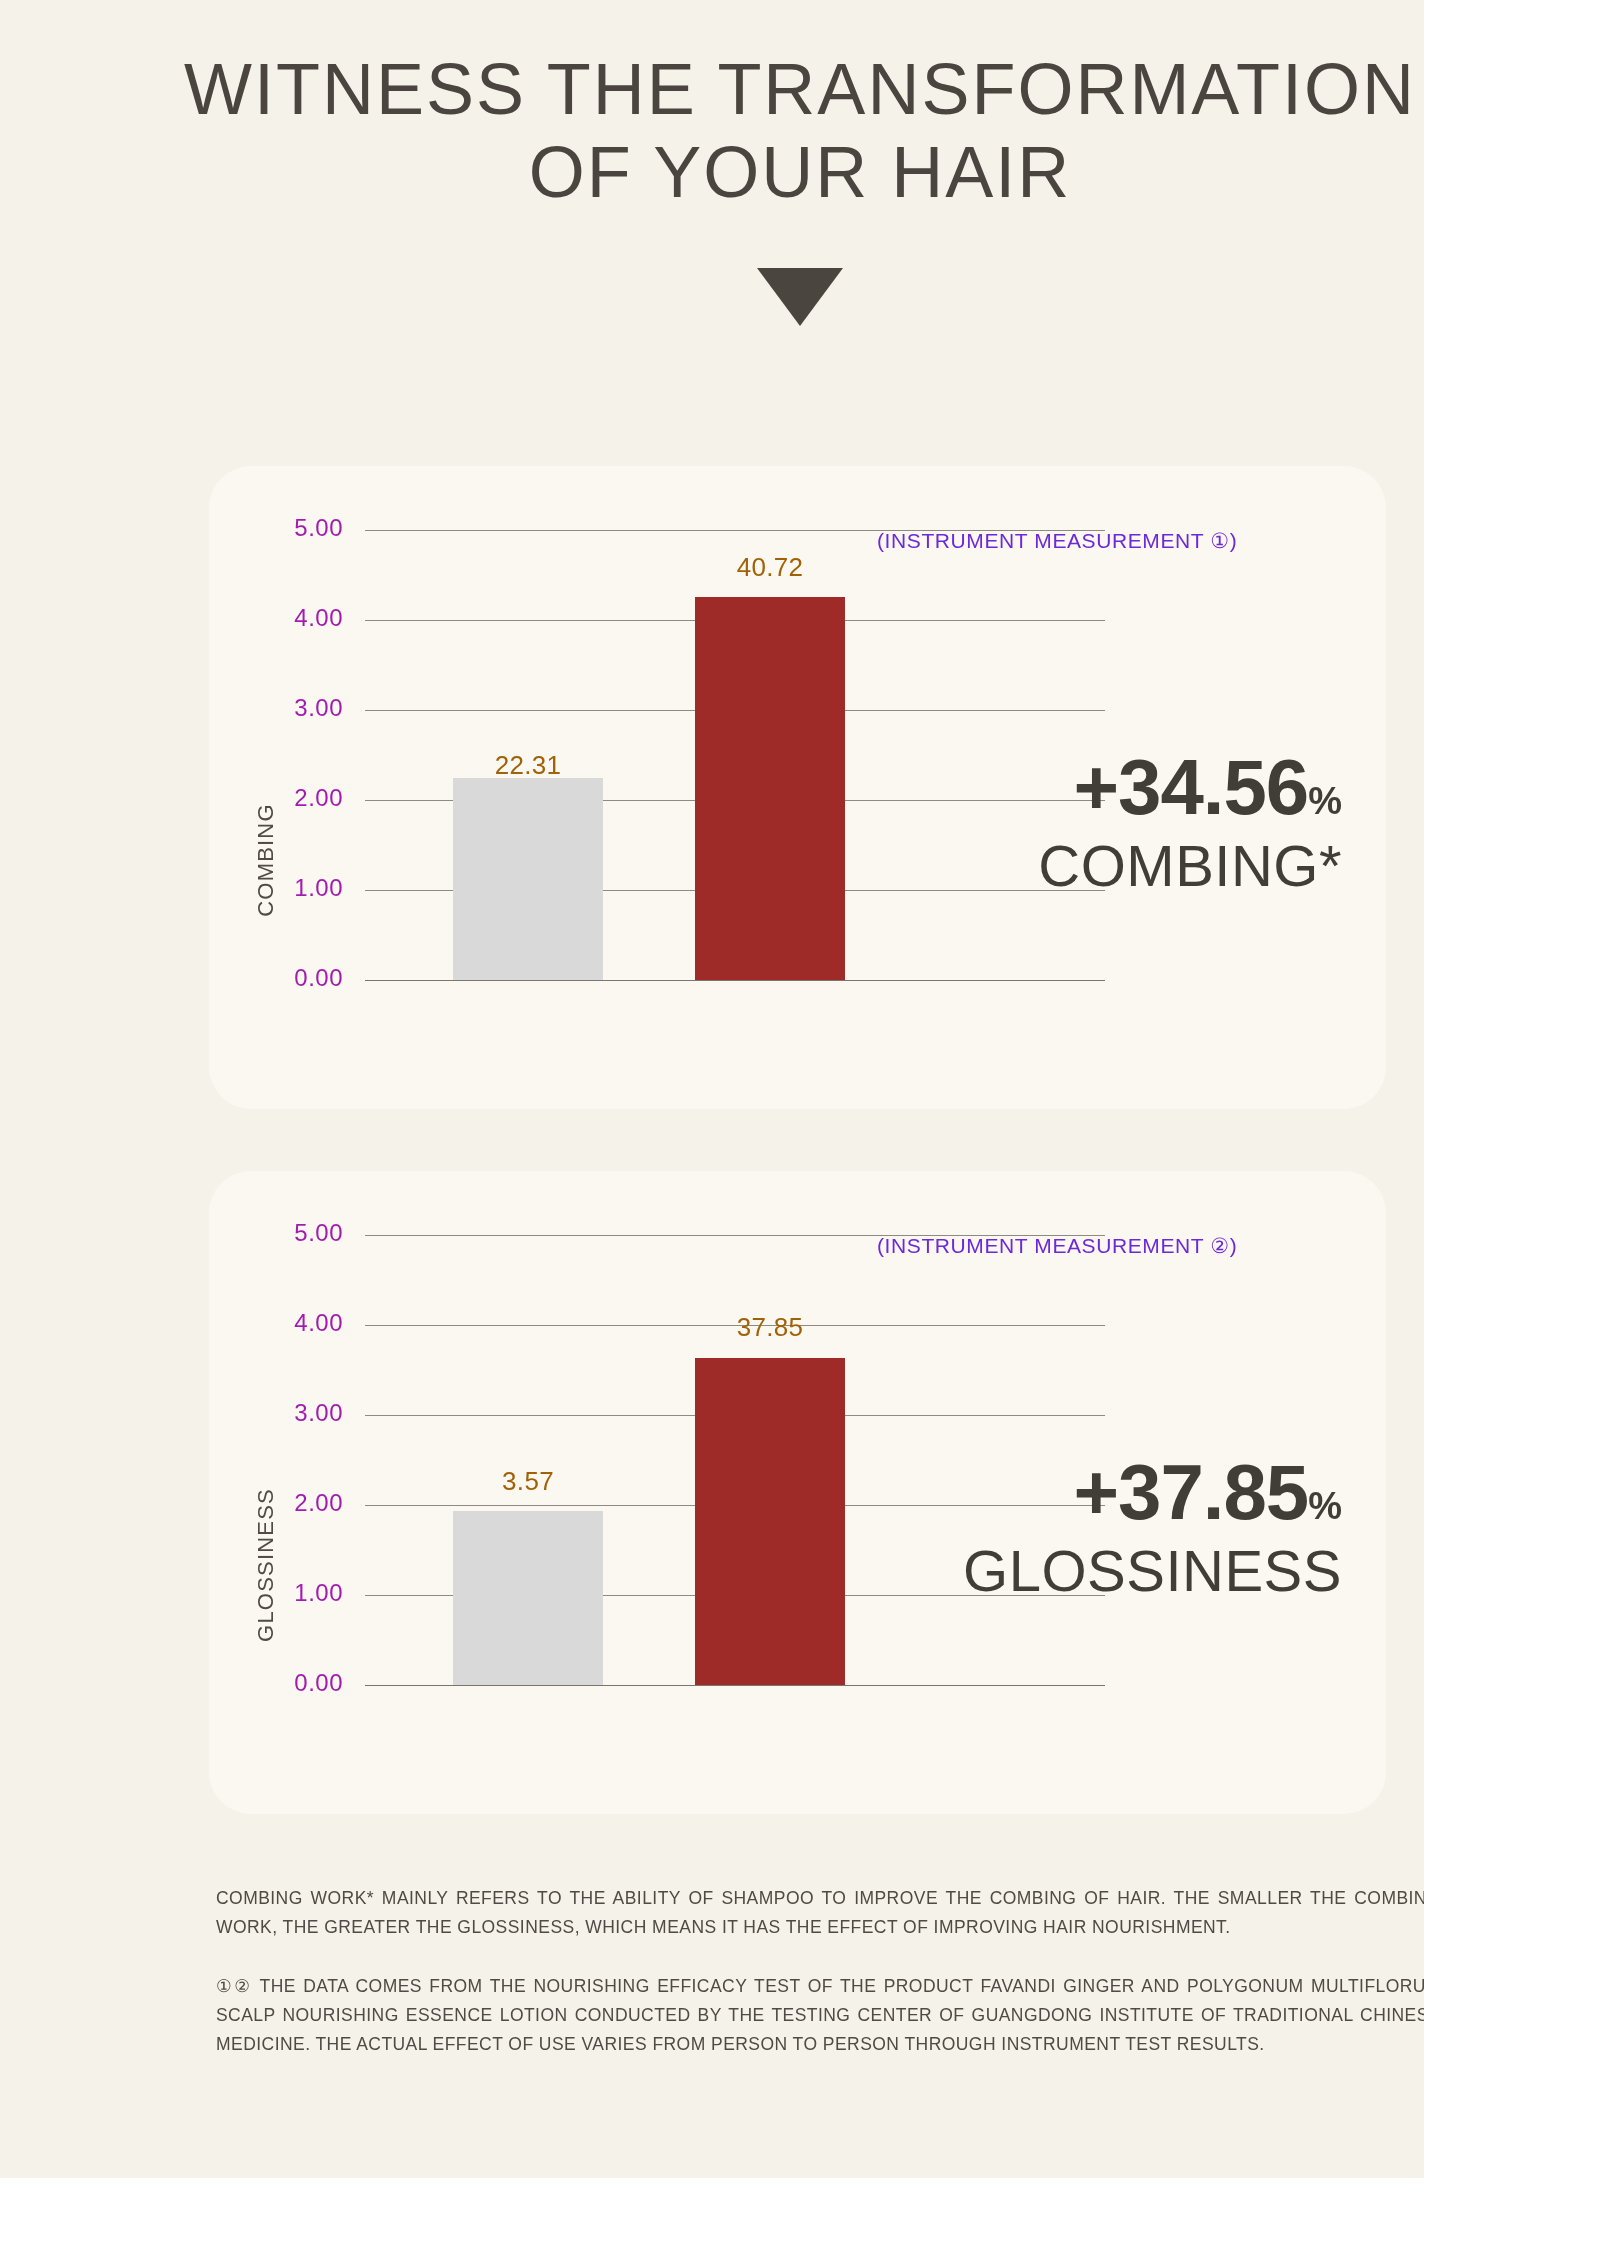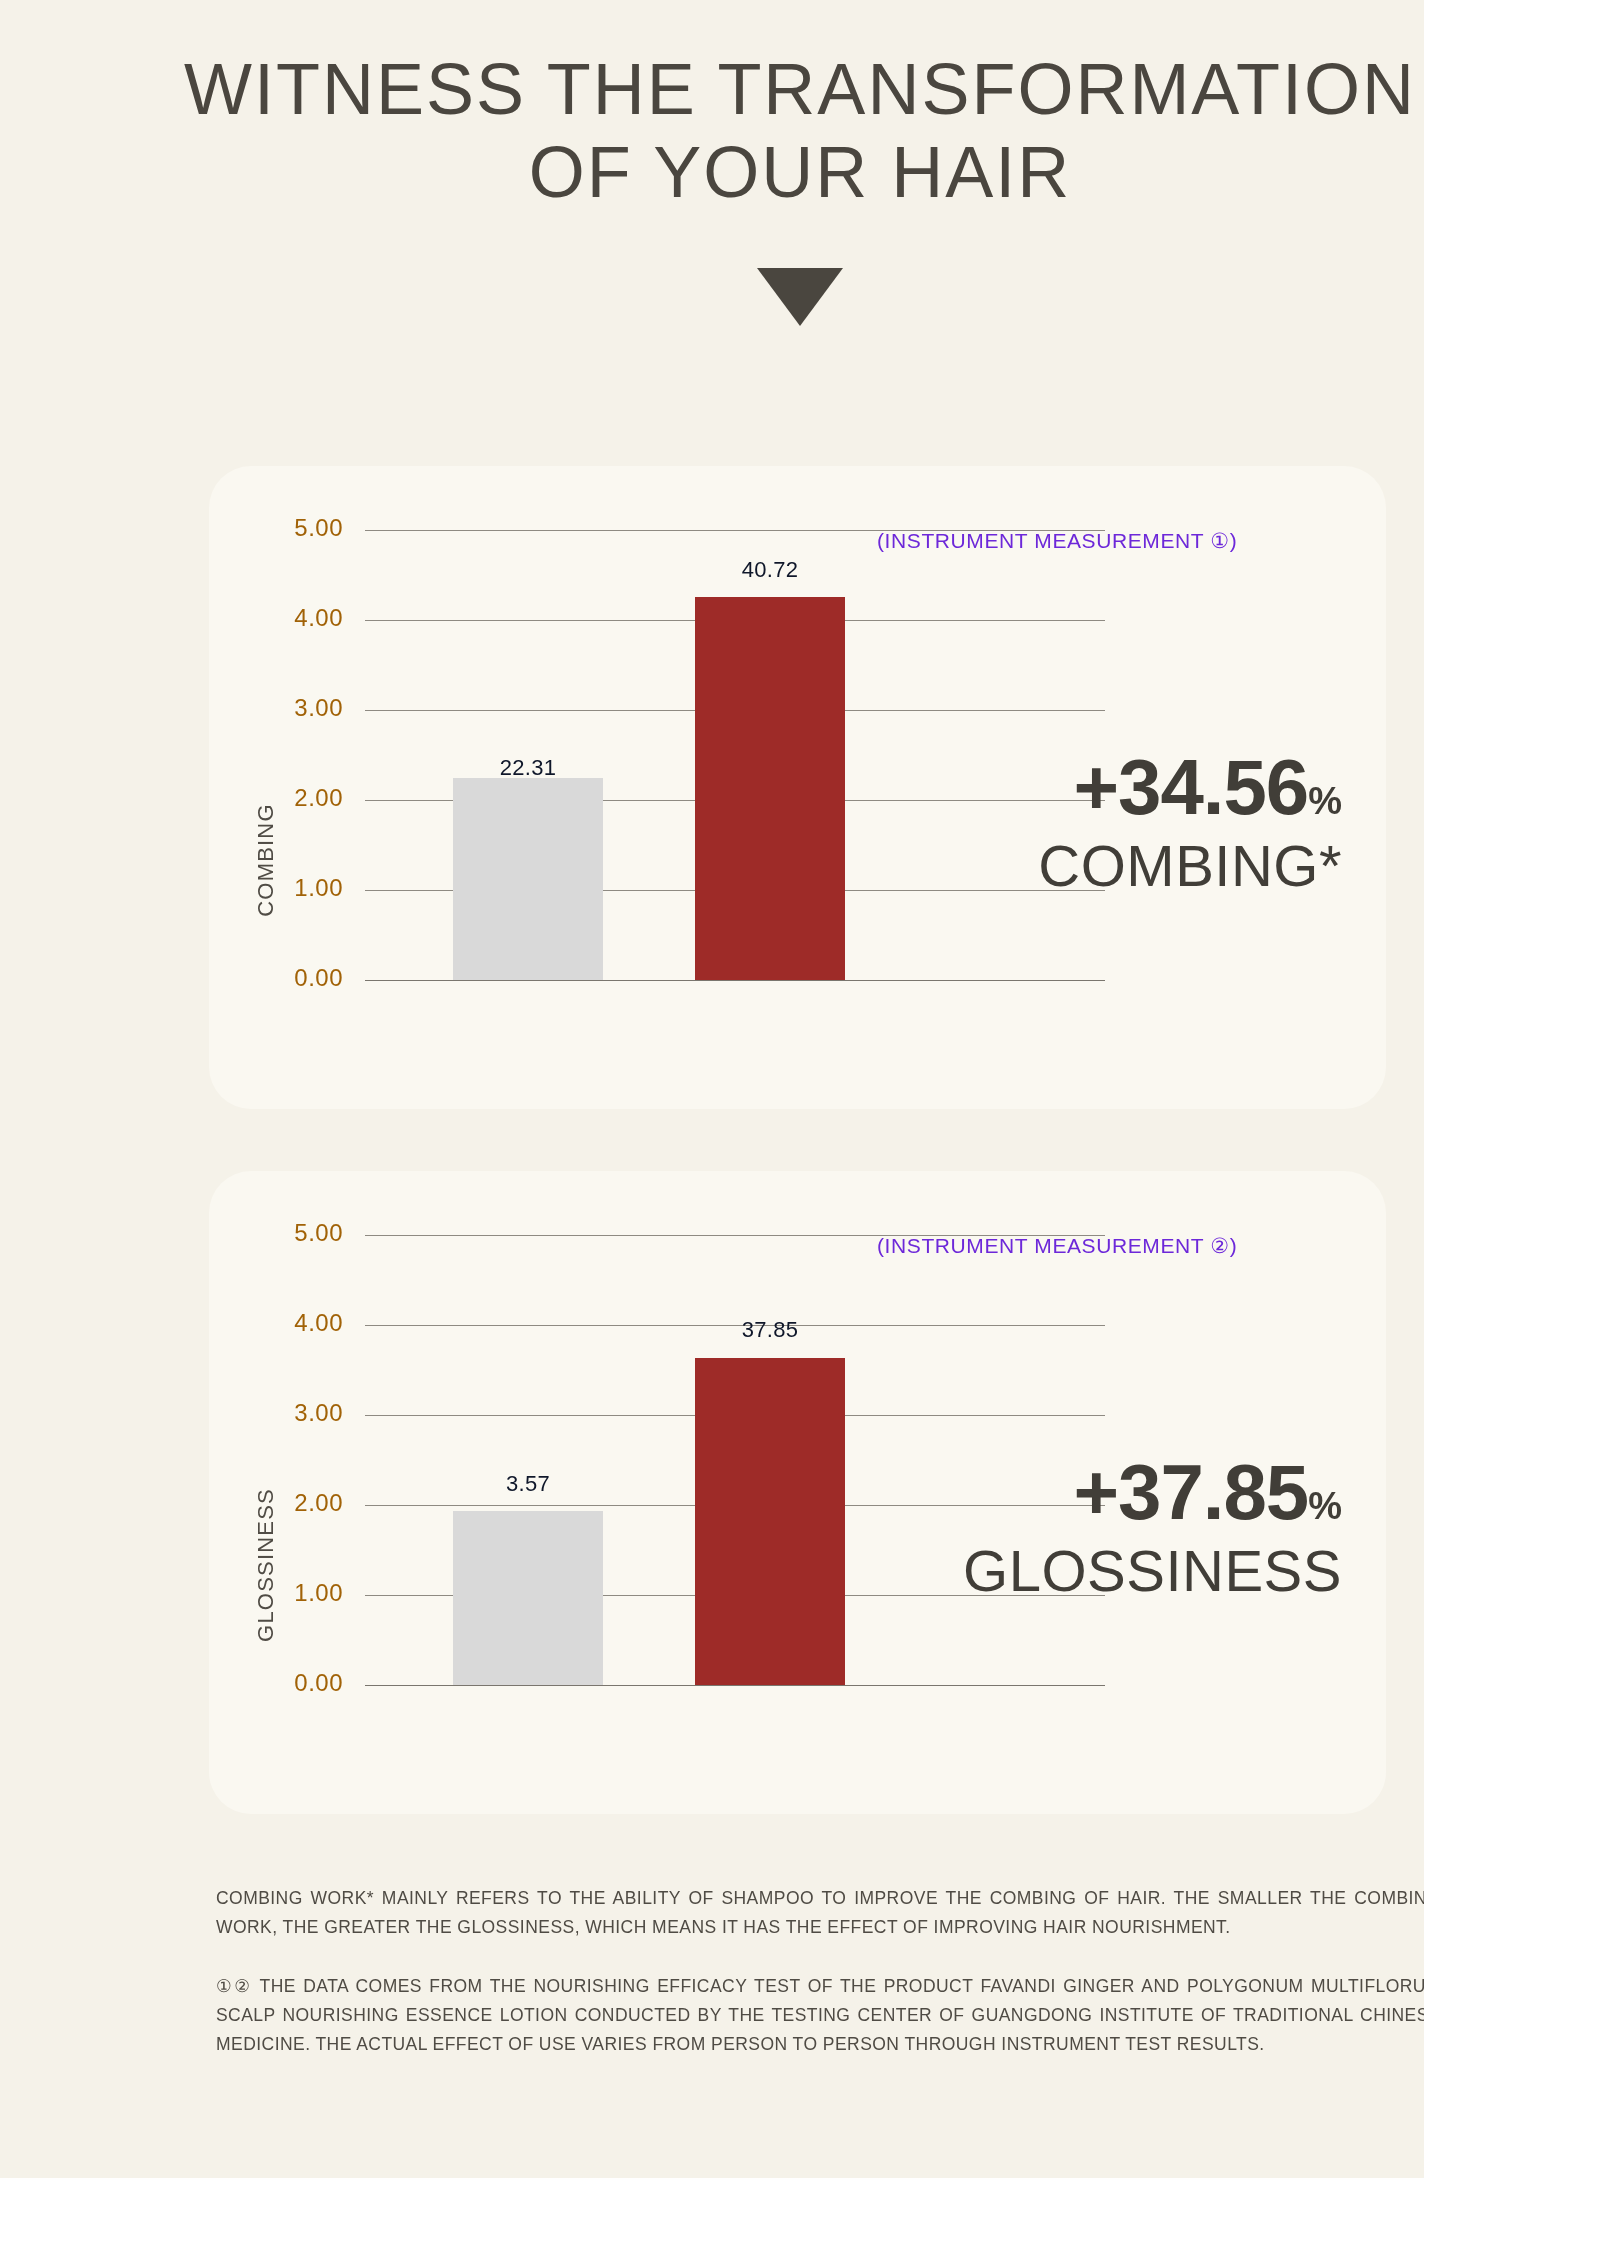--- a/index.html
+++ b/index.html
@@ -116,21 +116,21 @@
     left: 0;
     width: 890px;
     height: 0;
   }
   .grid-label {
     position: absolute;
     right: 100%;
     top: -16px;
     margin-right: 22px;
     font-size: 24px;
-    color: #a16207;
+    color: #a21caf;
     white-space: nowrap;
     letter-spacing: 0.5px;
   }
   .grid-line {
     position: absolute;
     left: 0;
     top: 0;
     width: 740px;
     height: 1px;
     background: #8E8A82;
@@ -148,22 +148,22 @@
   .bar-rect {
     position: absolute;
     left: 0;
     bottom: 0;
     width: 100%;
   }
   .bar-value {
     position: absolute;
     left: 50%;
     transform: translateX(-50%);
-    font-size: 22px;
-    color: #0f172a;
+    font-size: 26px;
+    color: #a16207;
     white-space: nowrap;
     letter-spacing: 0.3px;
   }
   .bar-cat {
     position: absolute;
     left: 50%;
     transform: translateX(-50%);
     top: 488px;
     font-size: 25px;
     color: #413E38;

